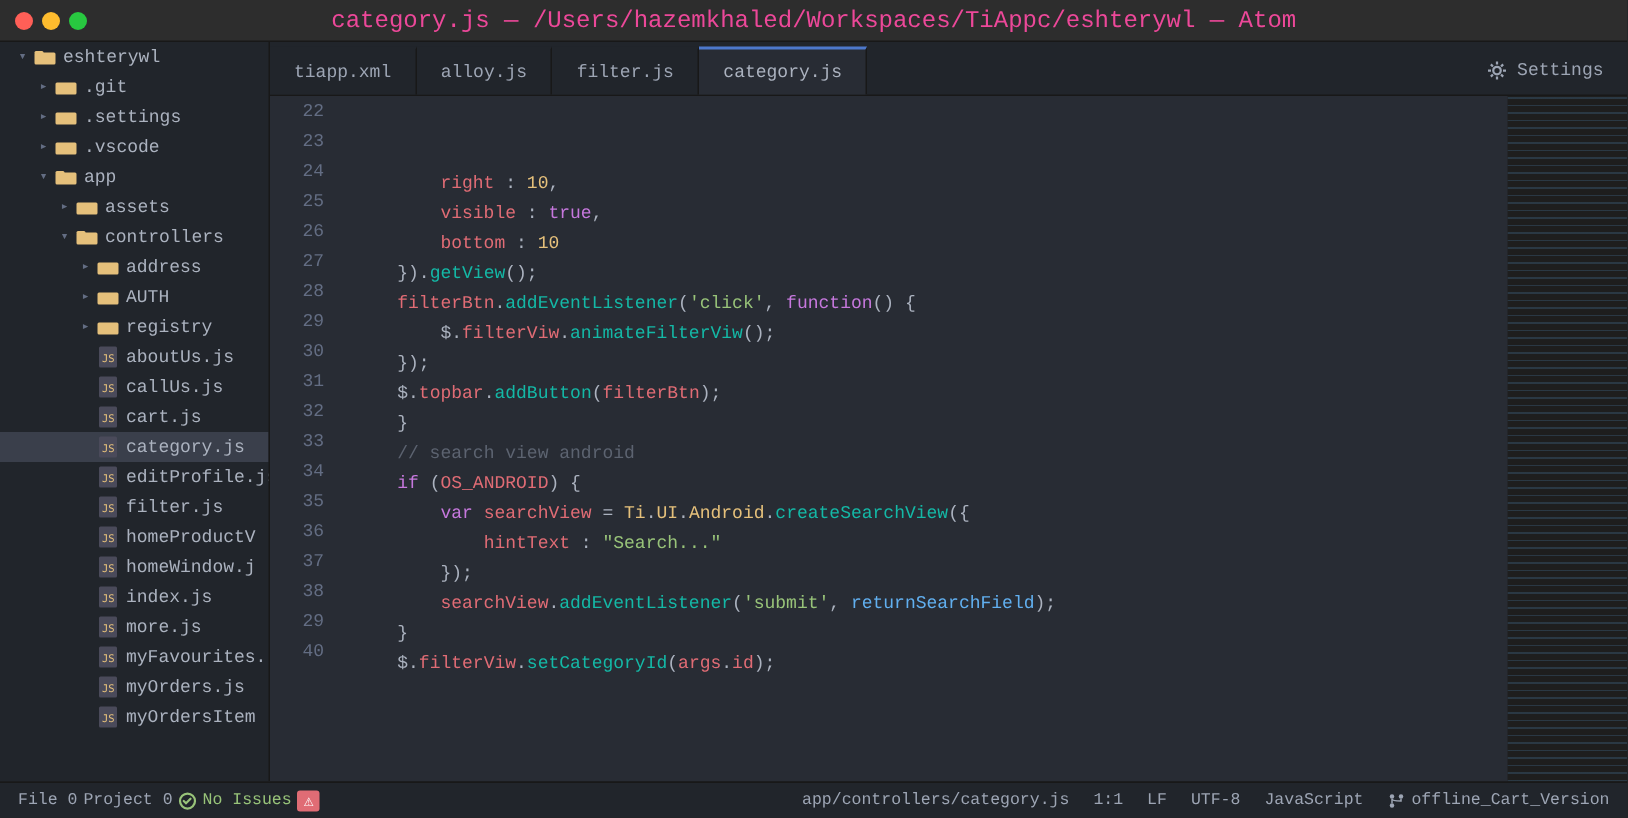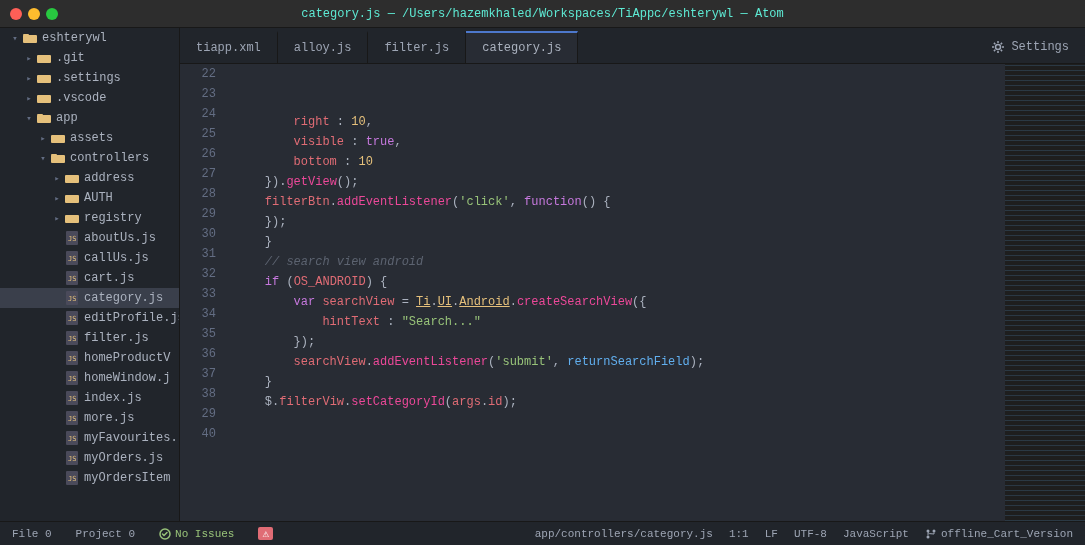--- a/index.html
+++ b/index.html
@@ -34,22 +34,22 @@
     .tb-btn {
       width: 12px; height: 12px;
       border-radius: 50%;
       border: none;
       cursor: pointer;
     }
     .tb-close { background: #ff5f57; }
     .tb-min { background: #febc2e; }
     .tb-max { background: #28c840; }
     .titlebar-text {
-      font-size: 12px;
-      color: #5eead4;
+      font-size: 16px;
+      color: #ec4899;
     }
 
     
     .main {
       display: flex;
       flex: 1;
       overflow: hidden;
     }
 
     
@@ -190,26 +190,26 @@
       min-height: 20px;
     }
     .ln { display: block; line-height: 20px; }
 
     
     .k { color: #c678dd; } 
     .kw { color: #e06c75; } 
     .fn { color: #61afef; } 
     .s { color: #98c379; } 
     .n { color: #e5c07b; } 
-    .cm { color: #5c6370; font-style: italic; } 
+    .cm { color: #5c6370; } 
     .p { color: #abb2bf; } 
     .v { color: #e06c75; } 
     .b { color: #c678dd; } 
-    .m { color: #ec4899; } 
-    .obj { color: #e5c07b; text-decoration: underline; } 
+    .m { color: #14b8a6; } 
+    .obj { color: #e5c07b; } 
 
     
     .minimap {
       width: 80px;
       background: #1e1e1e;
       flex-shrink: 0;
       overflow: hidden;
       position: relative;
     }
     .minimap-content {
@@ -224,21 +224,21 @@
     }
 
     
     .status-bar {
       height: 24px;
       background: #21252b;
       border-top: 1px solid #181818;
       display: flex;
       align-items: center;
       padding: 0 12px;
-      gap: 24px;
+      gap: 4px;
       font-size: 11px;
       color: #9da5b4;
       flex-shrink: 0;
     }
     .status-item {
       display: flex;
       align-items: center;
       gap: 4px;
       white-space: nowrap;
     }
@@ -521,21 +521,23 @@
         <span class="ln">38</span>
         <span class="ln">29</span>
         <span class="ln">40</span>
       </div>
       <div class="code-content">
         <div class="code-line">        <span class="v">right</span> <span class="p">:</span> <span class="n">10</span><span class="p">,</span></div>
         <div class="code-line">        <span class="v">visible</span> <span class="p">:</span> <span class="b">true</span><span class="p">,</span></div>
         <div class="code-line">        <span class="v">bottom</span> <span class="p">:</span> <span class="n">10</span></div>
         <div class="code-line">    <span class="p">}).</span><span class="m">getView</span><span class="p">();</span></div>
         <div class="code-line">    <span class="v">filterBtn</span><span class="p">.</span><span class="m">addEventListener</span><span class="p">(</span><span class="s">'click'</span><span class="p">,</span> <span class="k">function</span><span class="p">() {</span></div>
+        <div class="code-line">        <span class="p">$.</span><span class="v">filterViw</span><span class="p">.</span><span class="m">animateFilterViw</span><span class="p">();</span></div>
         <div class="code-line">    <span class="p">});</span></div>
+        <div class="code-line">    <span class="p">$.</span><span class="v">topbar</span><span class="p">.</span><span class="m">addButton</span><span class="p">(</span><span class="v">filterBtn</span><span class="p">);</span></div>
         <div class="code-line">    <span class="p">}</span></div>
         <div class="code-line">    <span class="cm">// search view android</span></div>
         <div class="code-line">    <span class="k">if</span> <span class="p">(</span><span class="kw">OS_ANDROID</span><span class="p">) {</span></div>
         <div class="code-line">        <span class="k">var</span> <span class="v">searchView</span> <span class="p">=</span> <span class="obj">Ti</span><span class="p">.</span><span class="obj">UI</span><span class="p">.</span><span class="obj">Android</span><span class="p">.</span><span class="m">createSearchView</span><span class="p">({</span></div>
         <div class="code-line">            <span class="v">hintText</span> <span class="p">:</span> <span class="s">"Search..."</span></div>
         <div class="code-line">        <span class="p">});</span></div>
         <div class="code-line">        <span class="v">searchView</span><span class="p">.</span><span class="m">addEventListener</span><span class="p">(</span><span class="s">'submit'</span><span class="p">,</span> <span class="fn">returnSearchField</span><span class="p">);</span></div>
         <div class="code-line">    <span class="p">}</span></div>
         <div class="code-line">    <span class="p">$.</span><span class="v">filterViw</span><span class="p">.</span><span class="m">setCategoryId</span><span class="p">(</span><span class="v">args</span><span class="p">.</span><span class="v">id</span><span class="p">);</span></div>
       </div>

